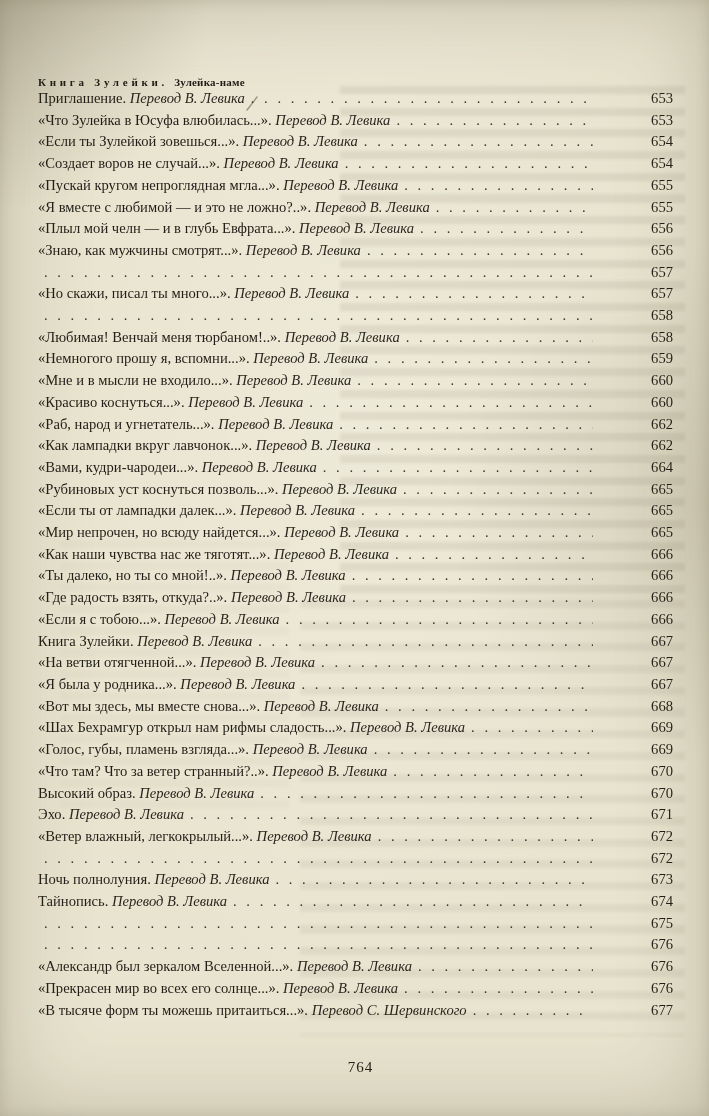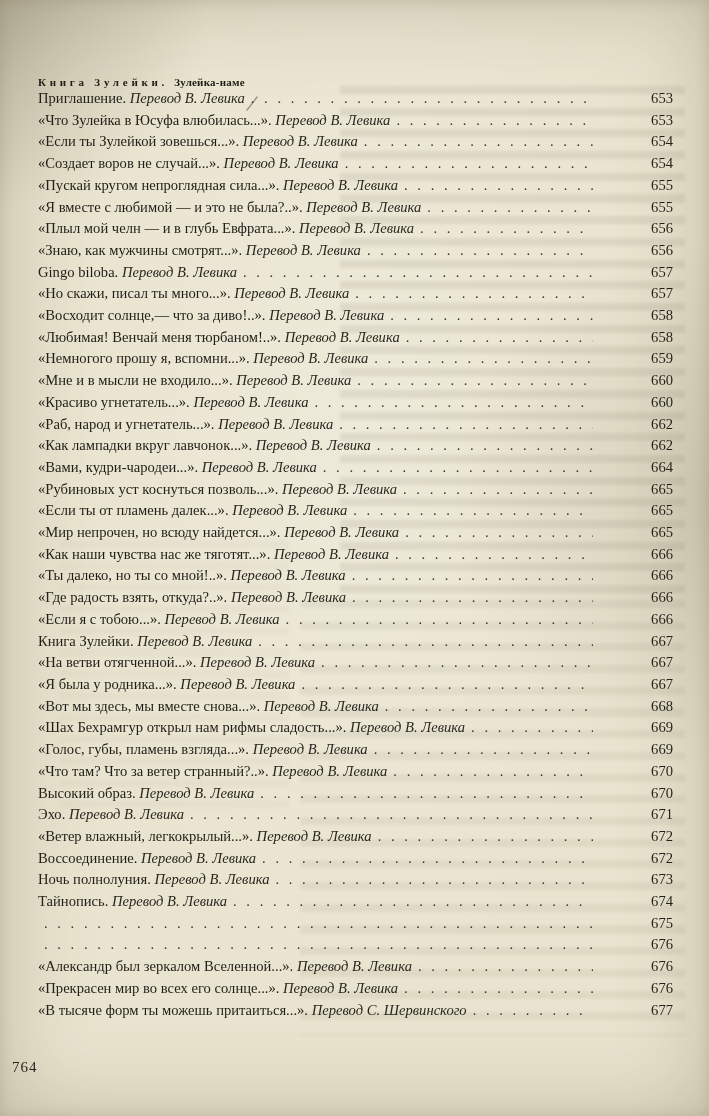--- a/index.html
+++ b/index.html
@@ -75,20 +75,21 @@
     min-width: 28px;
     text-align: right;
     color: #211e18;
     margin-left: 47px;
   }
 
   .footer {
     position: absolute;
     left: 0; right: 0;
     bottom: 40px;
+    text-align: center;
     font-size: 15px;
     letter-spacing: 1px;
     color: #24211a;
     padding-left: 12px;
   }
 
   .pen-mark {
     position: absolute;
     left: 243px; top: 96px;
     pointer-events: none;
@@ -127,71 +128,69 @@
         <span class="text"><span class="t">«Если ты Зулейкой зовешься...».</span><span class="tr">&nbsp;Перевод В. Левика</span></span>
         <span class="lead">. . . . . . . . . . . . . . . . . . . . . . . . . . . . . . . . . . . . . . . . . . . . . . . . . . . . . . . . . . . . . . . . . . . . . . . . . . . . . . . . . . . . . . . . . .</span>
         <span class="pg">654</span>
       </div>
       <div class="row">
         <span class="text"><span class="t">«Создает воров не случай...».</span><span class="tr">&nbsp;Перевод В. Левика</span></span>
         <span class="lead">. . . . . . . . . . . . . . . . . . . . . . . . . . . . . . . . . . . . . . . . . . . . . . . . . . . . . . . . . . . . . . . . . . . . . . . . . . . . . . . . . . . . . . . . . .</span>
         <span class="pg">654</span>
       </div>
       <div class="row">
-        <span class="text"><span class="t">«Пускай кругом непроглядная сила...».</span><span class="tr">&nbsp;Перевод В. Левика</span></span>
+        <span class="text"><span class="t">«Пускай кругом непроглядная мгла...».</span><span class="tr">&nbsp;Перевод В. Левика</span></span>
         <span class="lead">. . . . . . . . . . . . . . . . . . . . . . . . . . . . . . . . . . . . . . . . . . . . . . . . . . . . . . . . . . . . . . . . . . . . . . . . . . . . . . . . . . . . . . . . . .</span>
         <span class="pg">655</span>
       </div>
       <div class="row">
-        <span class="text"><span class="t">«Я вместе с любимой — и это не была?..».</span><span class="tr">&nbsp;Перевод В. Левика</span></span>
+        <span class="text"><span class="t">«Я вместе с любимой — и это не ложно?..».</span><span class="tr">&nbsp;Перевод В. Левика</span></span>
         <span class="lead">. . . . . . . . . . . . . . . . . . . . . . . . . . . . . . . . . . . . . . . . . . . . . . . . . . . . . . . . . . . . . . . . . . . . . . . . . . . . . . . . . . . . . . . . . .</span>
         <span class="pg">655</span>
       </div>
       <div class="row">
         <span class="text"><span class="t">«Плыл мой челн — и в глубь Евфрата...».</span><span class="tr">&nbsp;Перевод В. Левика</span></span>
         <span class="lead">. . . . . . . . . . . . . . . . . . . . . . . . . . . . . . . . . . . . . . . . . . . . . . . . . . . . . . . . . . . . . . . . . . . . . . . . . . . . . . . . . . . . . . . . . .</span>
         <span class="pg">656</span>
       </div>
       <div class="row">
         <span class="text"><span class="t">«Знаю, как мужчины смотрят...».</span><span class="tr">&nbsp;Перевод В. Левика</span></span>
         <span class="lead">. . . . . . . . . . . . . . . . . . . . . . . . . . . . . . . . . . . . . . . . . . . . . . . . . . . . . . . . . . . . . . . . . . . . . . . . . . . . . . . . . . . . . . . . . .</span>
         <span class="pg">656</span>
       </div>
       <div class="row">
-        <span class="text"><span class="t">Gingo biloba.</span><span class="tr">&nbsp;Перевод В. Левика</span></span>
         <span class="lead">. . . . . . . . . . . . . . . . . . . . . . . . . . . . . . . . . . . . . . . . . . . . . . . . . . . . . . . . . . . . . . . . . . . . . . . . . . . . . . . . . . . . . . . . . .</span>
         <span class="pg">657</span>
       </div>
       <div class="row">
         <span class="text"><span class="t">«Но скажи, писал ты много...».</span><span class="tr">&nbsp;Перевод В. Левика</span></span>
         <span class="lead">. . . . . . . . . . . . . . . . . . . . . . . . . . . . . . . . . . . . . . . . . . . . . . . . . . . . . . . . . . . . . . . . . . . . . . . . . . . . . . . . . . . . . . . . . .</span>
         <span class="pg">657</span>
       </div>
       <div class="row">
-        <span class="text"><span class="t">«Восходит солнце,— что за диво!..».</span><span class="tr">&nbsp;Перевод В. Левика</span></span>
         <span class="lead">. . . . . . . . . . . . . . . . . . . . . . . . . . . . . . . . . . . . . . . . . . . . . . . . . . . . . . . . . . . . . . . . . . . . . . . . . . . . . . . . . . . . . . . . . .</span>
         <span class="pg">658</span>
       </div>
       <div class="row">
         <span class="text"><span class="t">«Любимая! Венчай меня тюрбаном!..».</span><span class="tr">&nbsp;Перевод В. Левика</span></span>
         <span class="lead">. . . . . . . . . . . . . . . . . . . . . . . . . . . . . . . . . . . . . . . . . . . . . . . . . . . . . . . . . . . . . . . . . . . . . . . . . . . . . . . . . . . . . . . . . .</span>
         <span class="pg">658</span>
       </div>
       <div class="row">
         <span class="text"><span class="t">«Немногого прошу я, вспомни...».</span><span class="tr">&nbsp;Перевод В. Левика</span></span>
         <span class="lead">. . . . . . . . . . . . . . . . . . . . . . . . . . . . . . . . . . . . . . . . . . . . . . . . . . . . . . . . . . . . . . . . . . . . . . . . . . . . . . . . . . . . . . . . . .</span>
         <span class="pg">659</span>
       </div>
       <div class="row">
         <span class="text"><span class="t">«Мне и в мысли не входило...».</span><span class="tr">&nbsp;Перевод В. Левика</span></span>
         <span class="lead">. . . . . . . . . . . . . . . . . . . . . . . . . . . . . . . . . . . . . . . . . . . . . . . . . . . . . . . . . . . . . . . . . . . . . . . . . . . . . . . . . . . . . . . . . .</span>
         <span class="pg">660</span>
       </div>
       <div class="row">
-        <span class="text"><span class="t">«Красиво угнетатель...».</span><span class="tr">&nbsp;Перевод В. Левика</span></span>
+        <span class="text"><span class="t">«Красиво коснуться...».</span><span class="tr">&nbsp;Перевод В. Левика</span></span>
         <span class="lead">. . . . . . . . . . . . . . . . . . . . . . . . . . . . . . . . . . . . . . . . . . . . . . . . . . . . . . . . . . . . . . . . . . . . . . . . . . . . . . . . . . . . . . . . . .</span>
         <span class="pg">660</span>
       </div>
       <div class="row">
         <span class="text"><span class="t">«Раб, народ и угнетатель...».</span><span class="tr">&nbsp;Перевод В. Левика</span></span>
         <span class="lead">. . . . . . . . . . . . . . . . . . . . . . . . . . . . . . . . . . . . . . . . . . . . . . . . . . . . . . . . . . . . . . . . . . . . . . . . . . . . . . . . . . . . . . . . . .</span>
         <span class="pg">662</span>
       </div>
       <div class="row">
         <span class="text"><span class="t">«Как лампадки вкруг лавчонок...».</span><span class="tr">&nbsp;Перевод В. Левика</span></span>
@@ -202,21 +201,21 @@
         <span class="text"><span class="t">«Вами, кудри-чародеи...».</span><span class="tr">&nbsp;Перевод В. Левика</span></span>
         <span class="lead">. . . . . . . . . . . . . . . . . . . . . . . . . . . . . . . . . . . . . . . . . . . . . . . . . . . . . . . . . . . . . . . . . . . . . . . . . . . . . . . . . . . . . . . . . .</span>
         <span class="pg">664</span>
       </div>
       <div class="row">
         <span class="text"><span class="t">«Рубиновых уст коснуться позволь...».</span><span class="tr">&nbsp;Перевод В. Левика</span></span>
         <span class="lead">. . . . . . . . . . . . . . . . . . . . . . . . . . . . . . . . . . . . . . . . . . . . . . . . . . . . . . . . . . . . . . . . . . . . . . . . . . . . . . . . . . . . . . . . . .</span>
         <span class="pg">665</span>
       </div>
       <div class="row">
-        <span class="text"><span class="t">«Если ты от пламень далек...».</span><span class="tr">&nbsp;Перевод В. Левика</span></span>
+        <span class="text"><span class="t">«Если ты от лампадки далек...».</span><span class="tr">&nbsp;Перевод В. Левика</span></span>
         <span class="lead">. . . . . . . . . . . . . . . . . . . . . . . . . . . . . . . . . . . . . . . . . . . . . . . . . . . . . . . . . . . . . . . . . . . . . . . . . . . . . . . . . . . . . . . . . .</span>
         <span class="pg">665</span>
       </div>
       <div class="row">
         <span class="text"><span class="t">«Мир непрочен, но всюду найдется...».</span><span class="tr">&nbsp;Перевод В. Левика</span></span>
         <span class="lead">. . . . . . . . . . . . . . . . . . . . . . . . . . . . . . . . . . . . . . . . . . . . . . . . . . . . . . . . . . . . . . . . . . . . . . . . . . . . . . . . . . . . . . . . . .</span>
         <span class="pg">665</span>
       </div>
       <div class="row">
         <span class="text"><span class="t">«Как наши чувства нас же тяготят...».</span><span class="tr">&nbsp;Перевод В. Левика</span></span>
@@ -282,21 +281,20 @@
         <span class="text"><span class="t">Эхо.</span><span class="tr">&nbsp;Перевод В. Левика</span></span>
         <span class="lead">. . . . . . . . . . . . . . . . . . . . . . . . . . . . . . . . . . . . . . . . . . . . . . . . . . . . . . . . . . . . . . . . . . . . . . . . . . . . . . . . . . . . . . . . . .</span>
         <span class="pg">671</span>
       </div>
       <div class="row">
         <span class="text"><span class="t">«Ветер влажный, легкокрылый...».</span><span class="tr">&nbsp;Перевод В. Левика</span></span>
         <span class="lead">. . . . . . . . . . . . . . . . . . . . . . . . . . . . . . . . . . . . . . . . . . . . . . . . . . . . . . . . . . . . . . . . . . . . . . . . . . . . . . . . . . . . . . . . . .</span>
         <span class="pg">672</span>
       </div>
       <div class="row">
-        <span class="text"><span class="t">Воссоединение.</span><span class="tr">&nbsp;Перевод В. Левика</span></span>
         <span class="lead">. . . . . . . . . . . . . . . . . . . . . . . . . . . . . . . . . . . . . . . . . . . . . . . . . . . . . . . . . . . . . . . . . . . . . . . . . . . . . . . . . . . . . . . . . .</span>
         <span class="pg">672</span>
       </div>
       <div class="row">
         <span class="text"><span class="t">Ночь полнолуния.</span><span class="tr">&nbsp;Перевод В. Левика</span></span>
         <span class="lead">. . . . . . . . . . . . . . . . . . . . . . . . . . . . . . . . . . . . . . . . . . . . . . . . . . . . . . . . . . . . . . . . . . . . . . . . . . . . . . . . . . . . . . . . . .</span>
         <span class="pg">673</span>
       </div>
       <div class="row">
         <span class="text"><span class="t">Тайнопись.</span><span class="tr">&nbsp;Перевод В. Левика</span></span>

